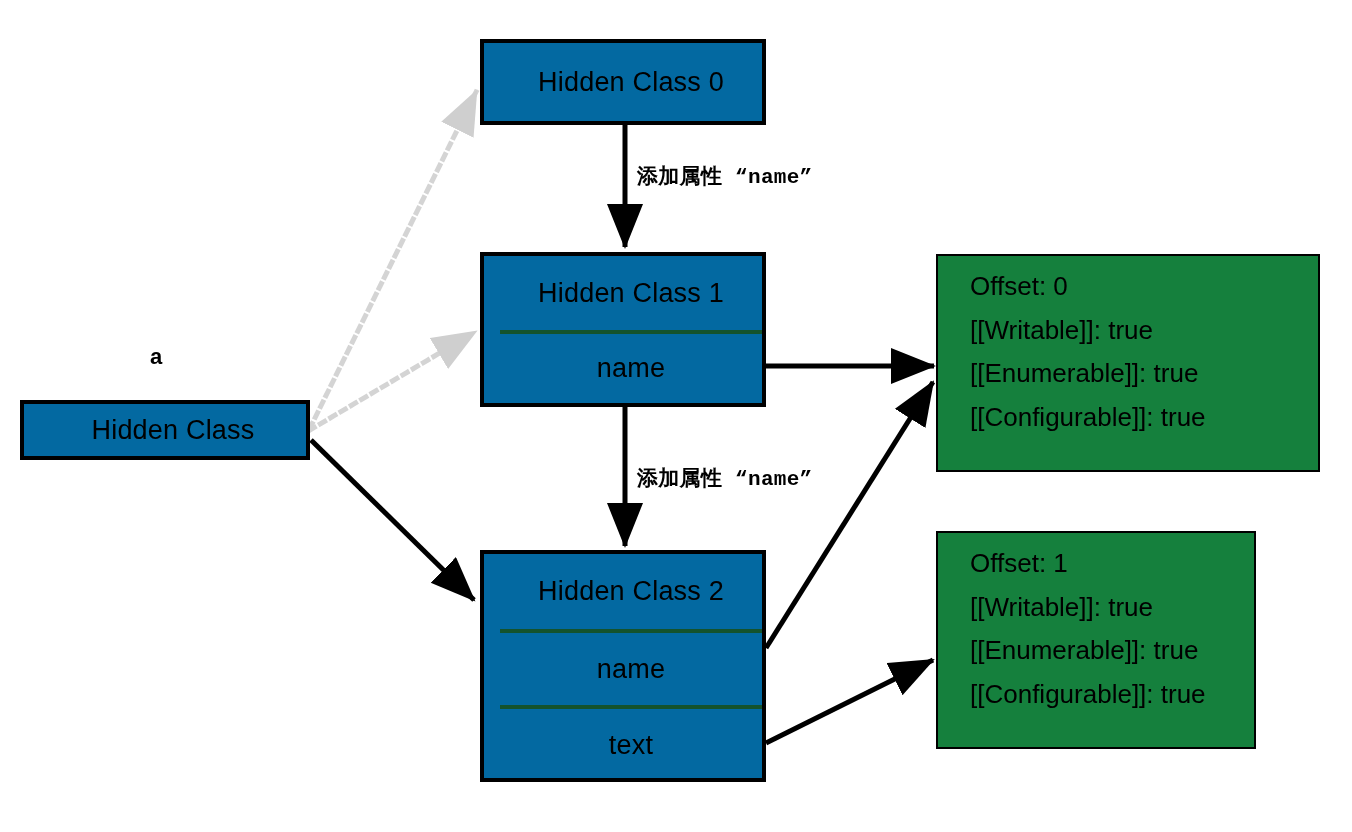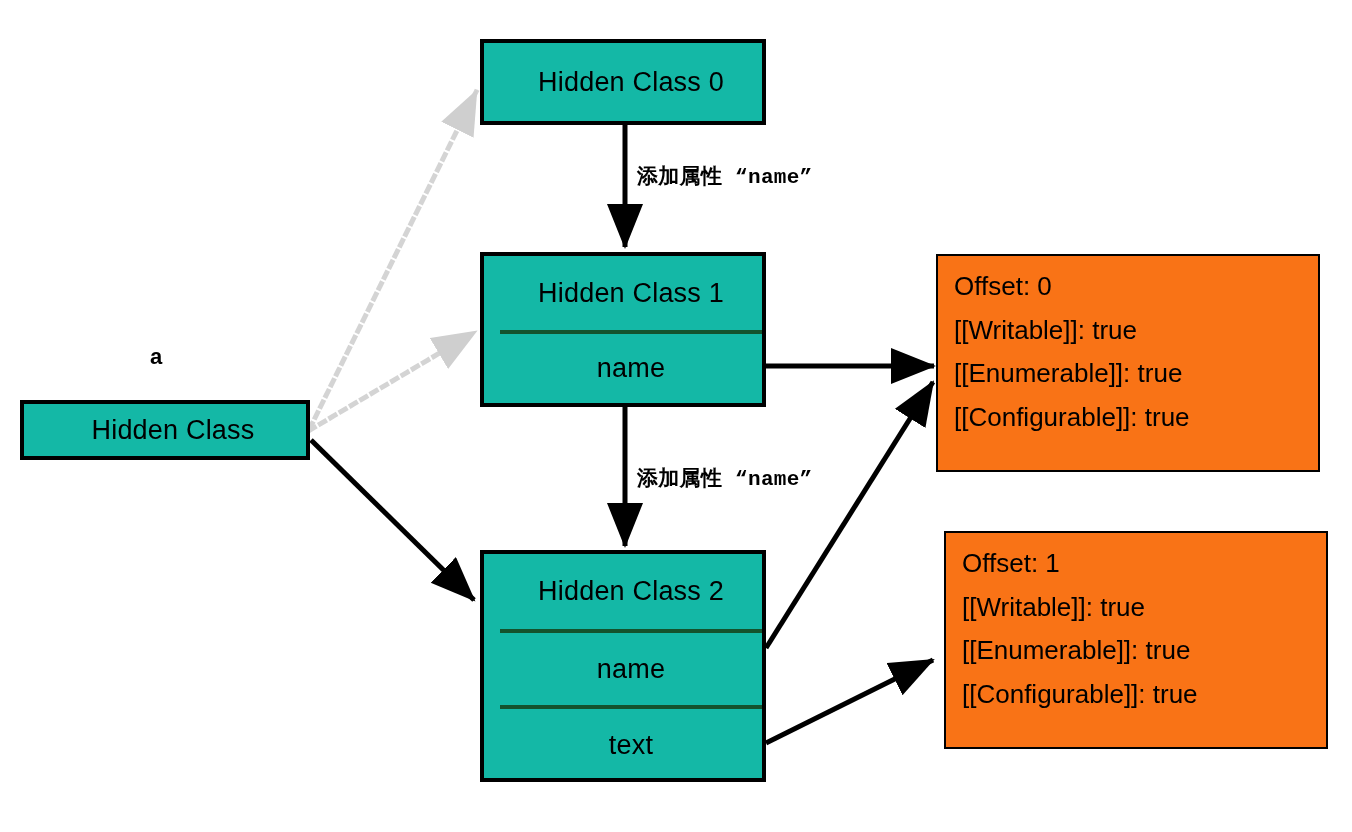--- a/index.html
+++ b/index.html
@@ -22,21 +22,21 @@
     width: 1352px;
     height: 832px;
     pointer-events: none;
   }
 
   
   .hc-box {
     position: absolute;
     box-sizing: border-box;
     border: 4px solid #000000;
-    background: #14b8a6;
+    background: #0369a1;
     padding-left: 16px;
   }
   .hc-row {
     box-sizing: border-box;
     display: flex;
     align-items: center;
     justify-content: center;
     color: #000000;
     font-size: 27px;
     font-weight: 400;
@@ -45,22 +45,22 @@
   }
   .hc-row.divided {
     border-top: 4px solid #14532d;
   }
 
   
   .desc-box {
     position: absolute;
     box-sizing: border-box;
     border: 2px solid #000000;
-    background: #f97316;
-    padding: 14px 16px 10px 16px;
+    background: #15803d;
+    padding: 14px 16px 10px 32px;
   }
   .desc-line {
     color: #000000;
     font-size: 26px;
     line-height: 1.29;
     white-space: nowrap;
     margin: 0 0 10px 0;
   }
   .desc-line:last-child { margin-bottom: 0; }
 
@@ -139,20 +139,20 @@
 
   <div class="edge-label" style="left:637px; top:464px;">添加属性 “name”</div>
 
   <div class="desc-box" style="left:936px; top:254px; width:384px; height:218px;">
     <p class="desc-line">Offset: 0</p>
     <p class="desc-line">[[Writable]]: true</p>
     <p class="desc-line">[[Enumerable]]: true</p>
     <p class="desc-line">[[Configurable]]: true</p>
   </div>
 
-  <div class="desc-box" style="left:936px; top:531px; width:384px; height:218px;margin-left:8px;">
+  <div class="desc-box" style="left:936px; top:531px; width:320px; height:218px;">
     <p class="desc-line">Offset: 1</p>
     <p class="desc-line">[[Writable]]: true</p>
     <p class="desc-line">[[Enumerable]]: true</p>
     <p class="desc-line">[[Configurable]]: true</p>
   </div>
 
 </div>
 
 </body></html>

